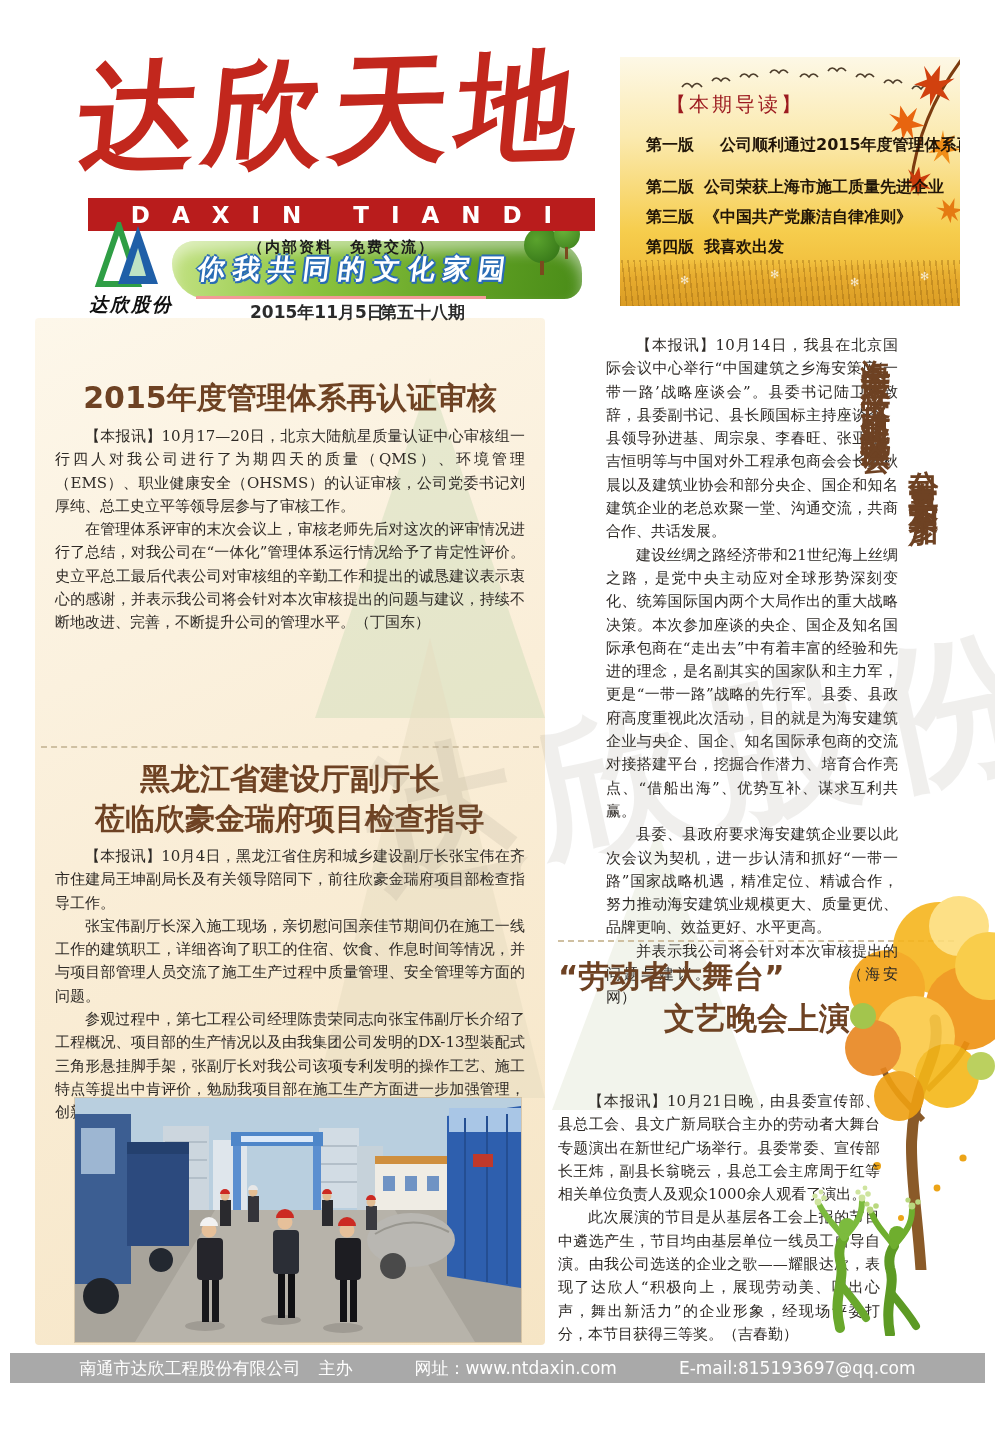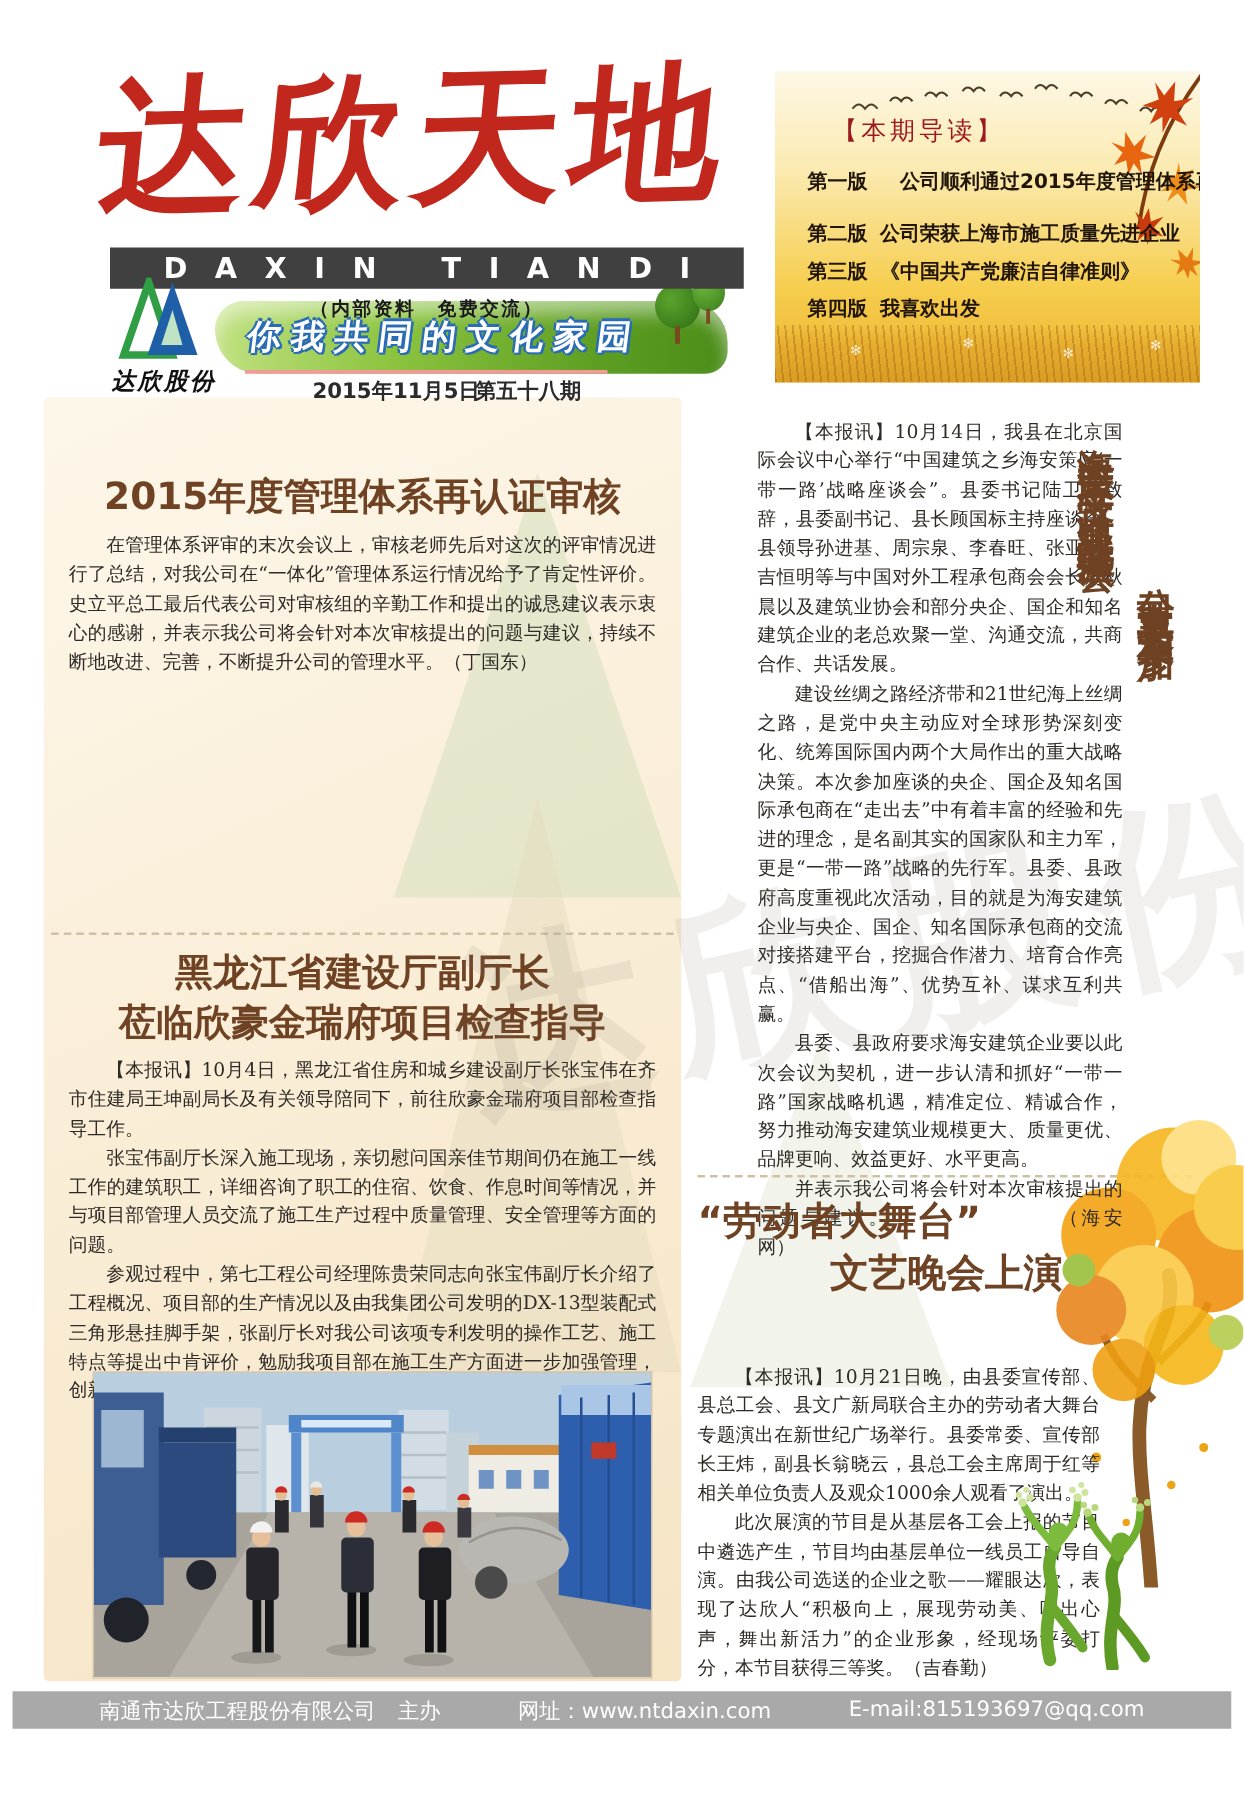--- a/index.html
+++ b/index.html
@@ -5,21 +5,21 @@
   html,body{margin:0;padding:0;background:#fff;}
   .page{position:relative;width:995px;height:1437px;background:#ffffff;overflow:hidden;
         font-family:"DejaVu Serif","Liberation Serif",serif;}
   .abs{position:absolute;}
   .sans{font-family:"DejaVu Sans","Liberation Sans",sans-serif;}
 
   
   .masthead-title{left:80px;top:40px;font-size:118px;font-weight:700;color:#c2271d;
      letter-spacing:8px;white-space:nowrap;transform:skewX(-7deg) rotate(-1.5deg);
      font-family:"DejaVu Serif",serif;line-height:1.2;z-index:3;}
-  .latin-bar{left:88px;top:198px;width:507px;height:33px;background:#404040;color:#fff;
+  .latin-bar{left:88px;top:198px;width:507px;height:33px;background:#b91c1c;color:#fff;
      display:flex;align-items:center;justify-content:center;font-size:23px;font-weight:600;
      letter-spacing:22px;padding-left:22px;box-sizing:border-box;z-index:3;}
   .masthead-note{left:88px;top:238px;width:507px;text-align:center;font-size:15px;
      font-weight:700;color:#1b1b1b;letter-spacing:2px;z-index:3;}
   .logo-mark{left:92px;top:222px;width:74px;height:70px;z-index:4;}
   .logo-text{left:66px;top:292px;width:130px;text-align:center;font-size:19px;font-weight:700;
      font-style:italic;color:#101010;letter-spacing:2px;z-index:4;}
   .banner{left:172px;top:241px;width:410px;height:58px;
      background:linear-gradient(97deg,#c3e283 0%,#8cc43f 35%,#5d9e22 75%,#4a8c18 100%);
      border-radius:38px 55px 30px 60px;box-shadow:inset 0 10px 14px rgba(255,255,255,.5);z-index:2;}
@@ -166,20 +166,21 @@
 
   <div class="abs main-left">
 
     <svg class="tri-watermark" style="position:absolute;left:280px;top:60px;width:230px;height:720px;" viewBox="0 0 230 720">
       <polygon points="115,0 230,340 0,340" fill="#cddbb8" opacity=".45"></polygon>
       <polygon points="115,260 230,720 0,720" fill="#e6dcbf" opacity=".5"></polygon>
     </svg>
 
     <div class="c-title headline" style="top:60px;">2015年度管理体系再认证审核</div>
     <div class="a1-body">
+      <p class="body-p">【本报讯】10月17—20日，北京大陆航星质量认证中心审核组一行四人对我公司进行了为期四天的质量（QMS）、环境管理（EMS）、职业健康安全（OHSMS）的认证审核，公司党委书记刘厚纯、总工史立平等领导层参与了审核工作。</p>
       <p class="body-p">在管理体系评审的末次会议上，审核老师先后对这次的评审情况进行了总结，对我公司在“一体化”管理体系运行情况给予了肯定性评价。史立平总工最后代表公司对审核组的辛勤工作和提出的诚恳建议表示衷心的感谢，并表示我公司将会针对本次审核提出的问题与建议，持续不断地改进、完善，不断提升公司的管理水平。（丁国东）</p>
     </div>
 
     <div class="divider" style="left:6px;top:428px;width:498px;"></div>
 
     <div class="c-title headline" style="top:441px;">黑龙江省建设厅副厅长</div>
     <div class="c-title headline" style="top:481px;">莅临欣豪金瑞府项目检查指导</div>
     <div class="a2-body">
       <p class="body-p">【本报讯】10月4日，黑龙江省住房和城乡建设副厅长张宝伟在齐市住建局王坤副局长及有关领导陪同下，前往欣豪金瑞府项目部检查指导工作。</p>
       <p class="body-p">张宝伟副厅长深入施工现场，亲切慰问国亲佳节期间仍在施工一线工作的建筑职工，详细咨询了职工的住宿、饮食、作息时间等情况，并与项目部管理人员交流了施工生产过程中质量管理、安全管理等方面的问题。</p>

